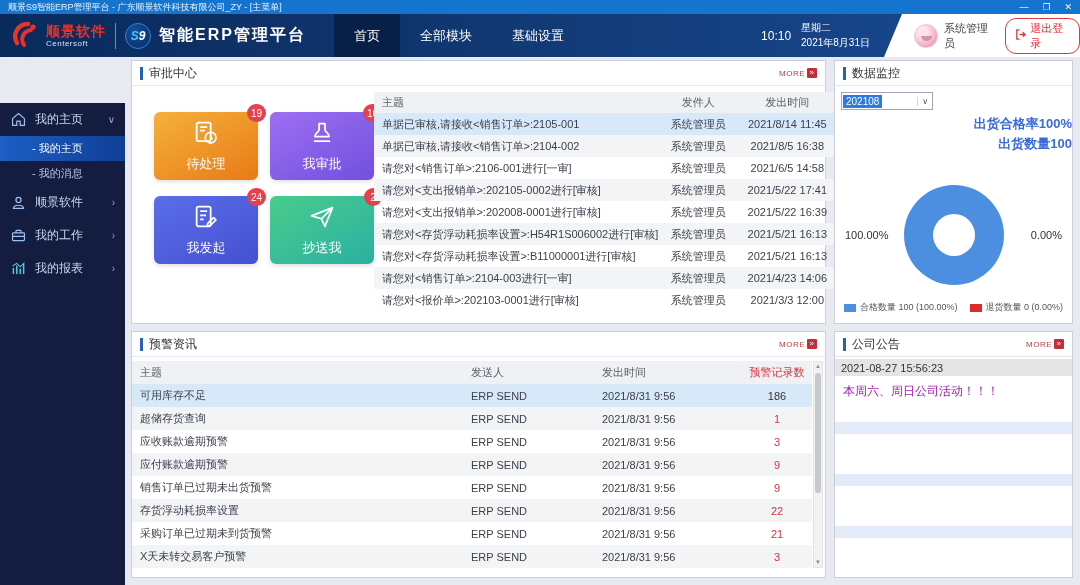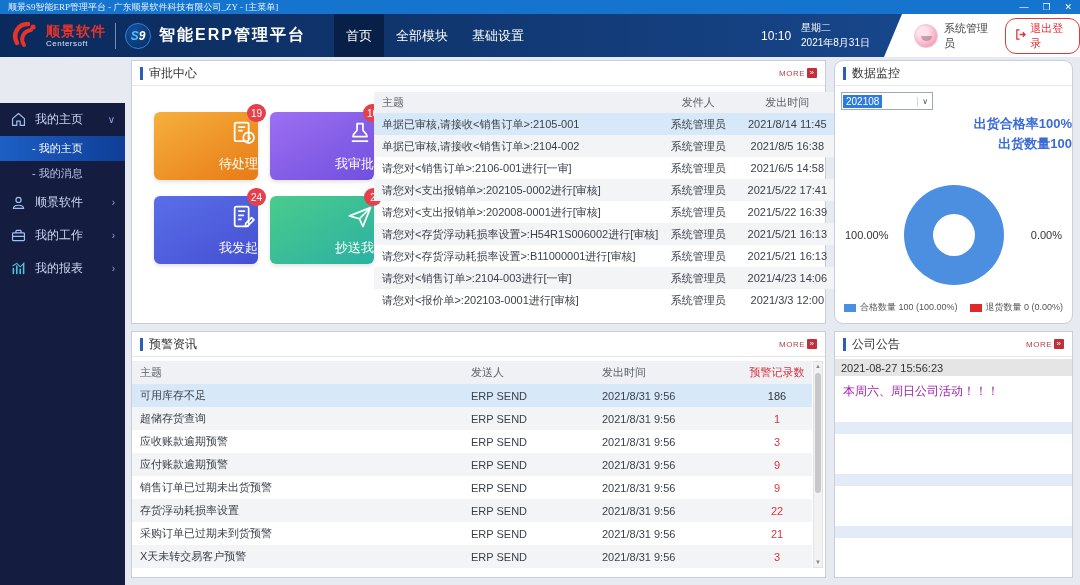--- a/index.html
+++ b/index.html
@@ -2,40 +2,40 @@
 <html><head>
 <meta charset="utf-8">
 <style>
   * { margin:0; padding:0; box-sizing:border-box; }
   html,body { width:1080px; height:585px; overflow:hidden; }
   body { font-family:"Liberation Sans","DejaVu Sans",sans-serif; background:#E8EAF1; position:relative; }
 
   
   .titlebar { position:absolute; top:0; left:0; width:1080px; height:14px; background:#1474CE;
     color:#EAF2FC; font-size:9px; display:flex; align-items:center; padding:0 8px; }
-  .titlebar .win-title { flex:1; white-space:nowrap; overflow:hidden;font-family:Liberation Serif, serif; }
+  .titlebar .win-title { flex:1; white-space:nowrap; overflow:hidden; }
   .win-controls { display:flex; gap:14px; font-size:9px; color:#fff; }
   .win-controls span { cursor:default; }
 
   
   .appbar { position:absolute; top:14px; left:0; width:1080px; height:43px;
     background:linear-gradient(90deg,#0A2A5C 0%,#10366F 40%,#1A4C95 100%); display:flex; align-items:stretch; color:#fff; }
   .brand { display:flex; align-items:center; padding-left:10px; }
   .brand-name { display:flex; flex-direction:column; line-height:1; margin-left:4px; }
   .brand-cn { color:#E8332A; font-weight:bold; font-size:14px; letter-spacing:1px; }
   .brand-en { color:#D8E4F5; font-size:8px; margin-top:2px; letter-spacing:.5px; }
   .brand-divider { width:1px; height:26px; background:rgba(255,255,255,.45); margin:auto 9px; }
   .s9-badge { width:26px; height:26px; border-radius:50%;
     background:radial-gradient(circle at 35% 30%,#12519F,#072A60); border:1px solid #2F85D8;
     display:flex; align-items:center; justify-content:center; font-style:italic; font-weight:bold;
     font-size:12px; align-self:center; }
   .s9-badge .s { color:#53C1F5; } .s9-badge .n9 { color:#fff; }
   .product-name { align-self:center; margin-left:8px; font-size:16px; font-weight:bold; letter-spacing:2px; }
   .nav-tabs { display:flex; margin-left:28px; }
-  .nav-tab { padding:0 12px; display:flex; align-items:center; font-size:13px; cursor:pointer; }
+  .nav-tab { padding:0 20px; display:flex; align-items:center; font-size:13px; cursor:pointer; }
   .nav-tab.active { background:#081F47; }
   .appbar-spacer { flex:1; }
   .clock { display:flex; align-items:center; gap:10px; margin-right:14px; }
   .clock-time { font-size:12px; }
   .clock-date { font-size:10px; line-height:1.45; }
   .user-wedge { width:196px; background:#fff; color:#333;
     clip-path:polygon(18px 0,100% 0,100% 100%,0 100%);
     display:flex; align-items:center; gap:6px; padding-left:30px; }
   .avatar { width:24px; height:24px; border-radius:50%;
     background:radial-gradient(circle at 35% 32%,#FFE2EB 25%,#F4A8BE 70%,#E58AA6); border:1px solid #E9C7D2;
@@ -60,37 +60,37 @@
   .dot-grid { width:15px; height:15px; position:relative; }
   .dot-grid i { position:absolute; width:6px; height:6px; border-radius:50%; }
   .dot-grid i:nth-child(1){ left:0; top:0; background:#2E9BD6;}
   .dot-grid i:nth-child(2){ right:0; top:0; background:#E8A020;}
   .dot-grid i:nth-child(3){ left:0; bottom:0; background:#E8A020;}
   .dot-grid i:nth-child(4){ right:0; bottom:0; background:#30B080;}
 
   
   .panel { position:absolute; background:#fff; border:1px solid #C9CFDA; }
   .panel-approval { left:131px; top:60px; width:695px; height:264px; }
-  .panel-monitor  { left:834px; top:60px; width:239px; height:264px;border-radius:9px; }
+  .panel-monitor  { left:834px; top:60px; width:239px; height:264px; }
   .panel-alerts   { left:131px; top:331px; width:695px; height:247px; }
   .panel-announce { left:834px; top:331px; width:239px; height:247px; }
   .panel-head { height:25px; display:flex; align-items:center; padding:0 8px; border-bottom:1px solid #E6E8EE; }
   .panel-head::before { content:""; width:3px; height:13px; background:#2B5FB0; margin-right:6px; }
   .panel-title { font-size:12px; color:#333; }
   .more-btn { margin-left:auto; display:flex; align-items:center; gap:2px; color:#B4404A;
     font-size:8px; cursor:pointer; letter-spacing:.5px; }
   .more-sq { width:10px; height:10px; background:#C0303A; color:#fff; font-size:8px; line-height:10px;
     text-align:center; border-radius:1px; }
 
   
   .approval-body { display:flex; height:237px; }
   .tiles { width:258px; padding:26px 0 0 22px; display:grid;
     grid-template-columns:104px 104px; grid-auto-rows:68px; gap:16px 12px; }
   .tile { border-radius:6px; color:#fff; position:relative; display:flex; flex-direction:column;
-    align-items:flex-end; justify-content:center; gap:5px; font-size:13px; cursor:pointer;
+    align-items:center; justify-content:center; gap:5px; font-size:13px; cursor:pointer;
     box-shadow:0 2px 4px rgba(0,0,0,.12); }
   .tile-pending  { background:linear-gradient(150deg,#F5B03C,#E87B16); }
   .tile-approve  { background:linear-gradient(150deg,#9D6FF2,#7150DE); }
   .tile-initiate { background:linear-gradient(150deg,#5B6EE8,#4450D2); }
   .tile-cc       { background:linear-gradient(150deg,#49CC8C,#2CB0A2); }
   .badge { position:absolute; top:-8px; right:-8px; min-width:18px; height:18px; padding:0 4px;
     border-radius:9px; background:#E5404B; color:#fff; font-size:10px; display:flex;
     align-items:center; justify-content:center; }
 
   

